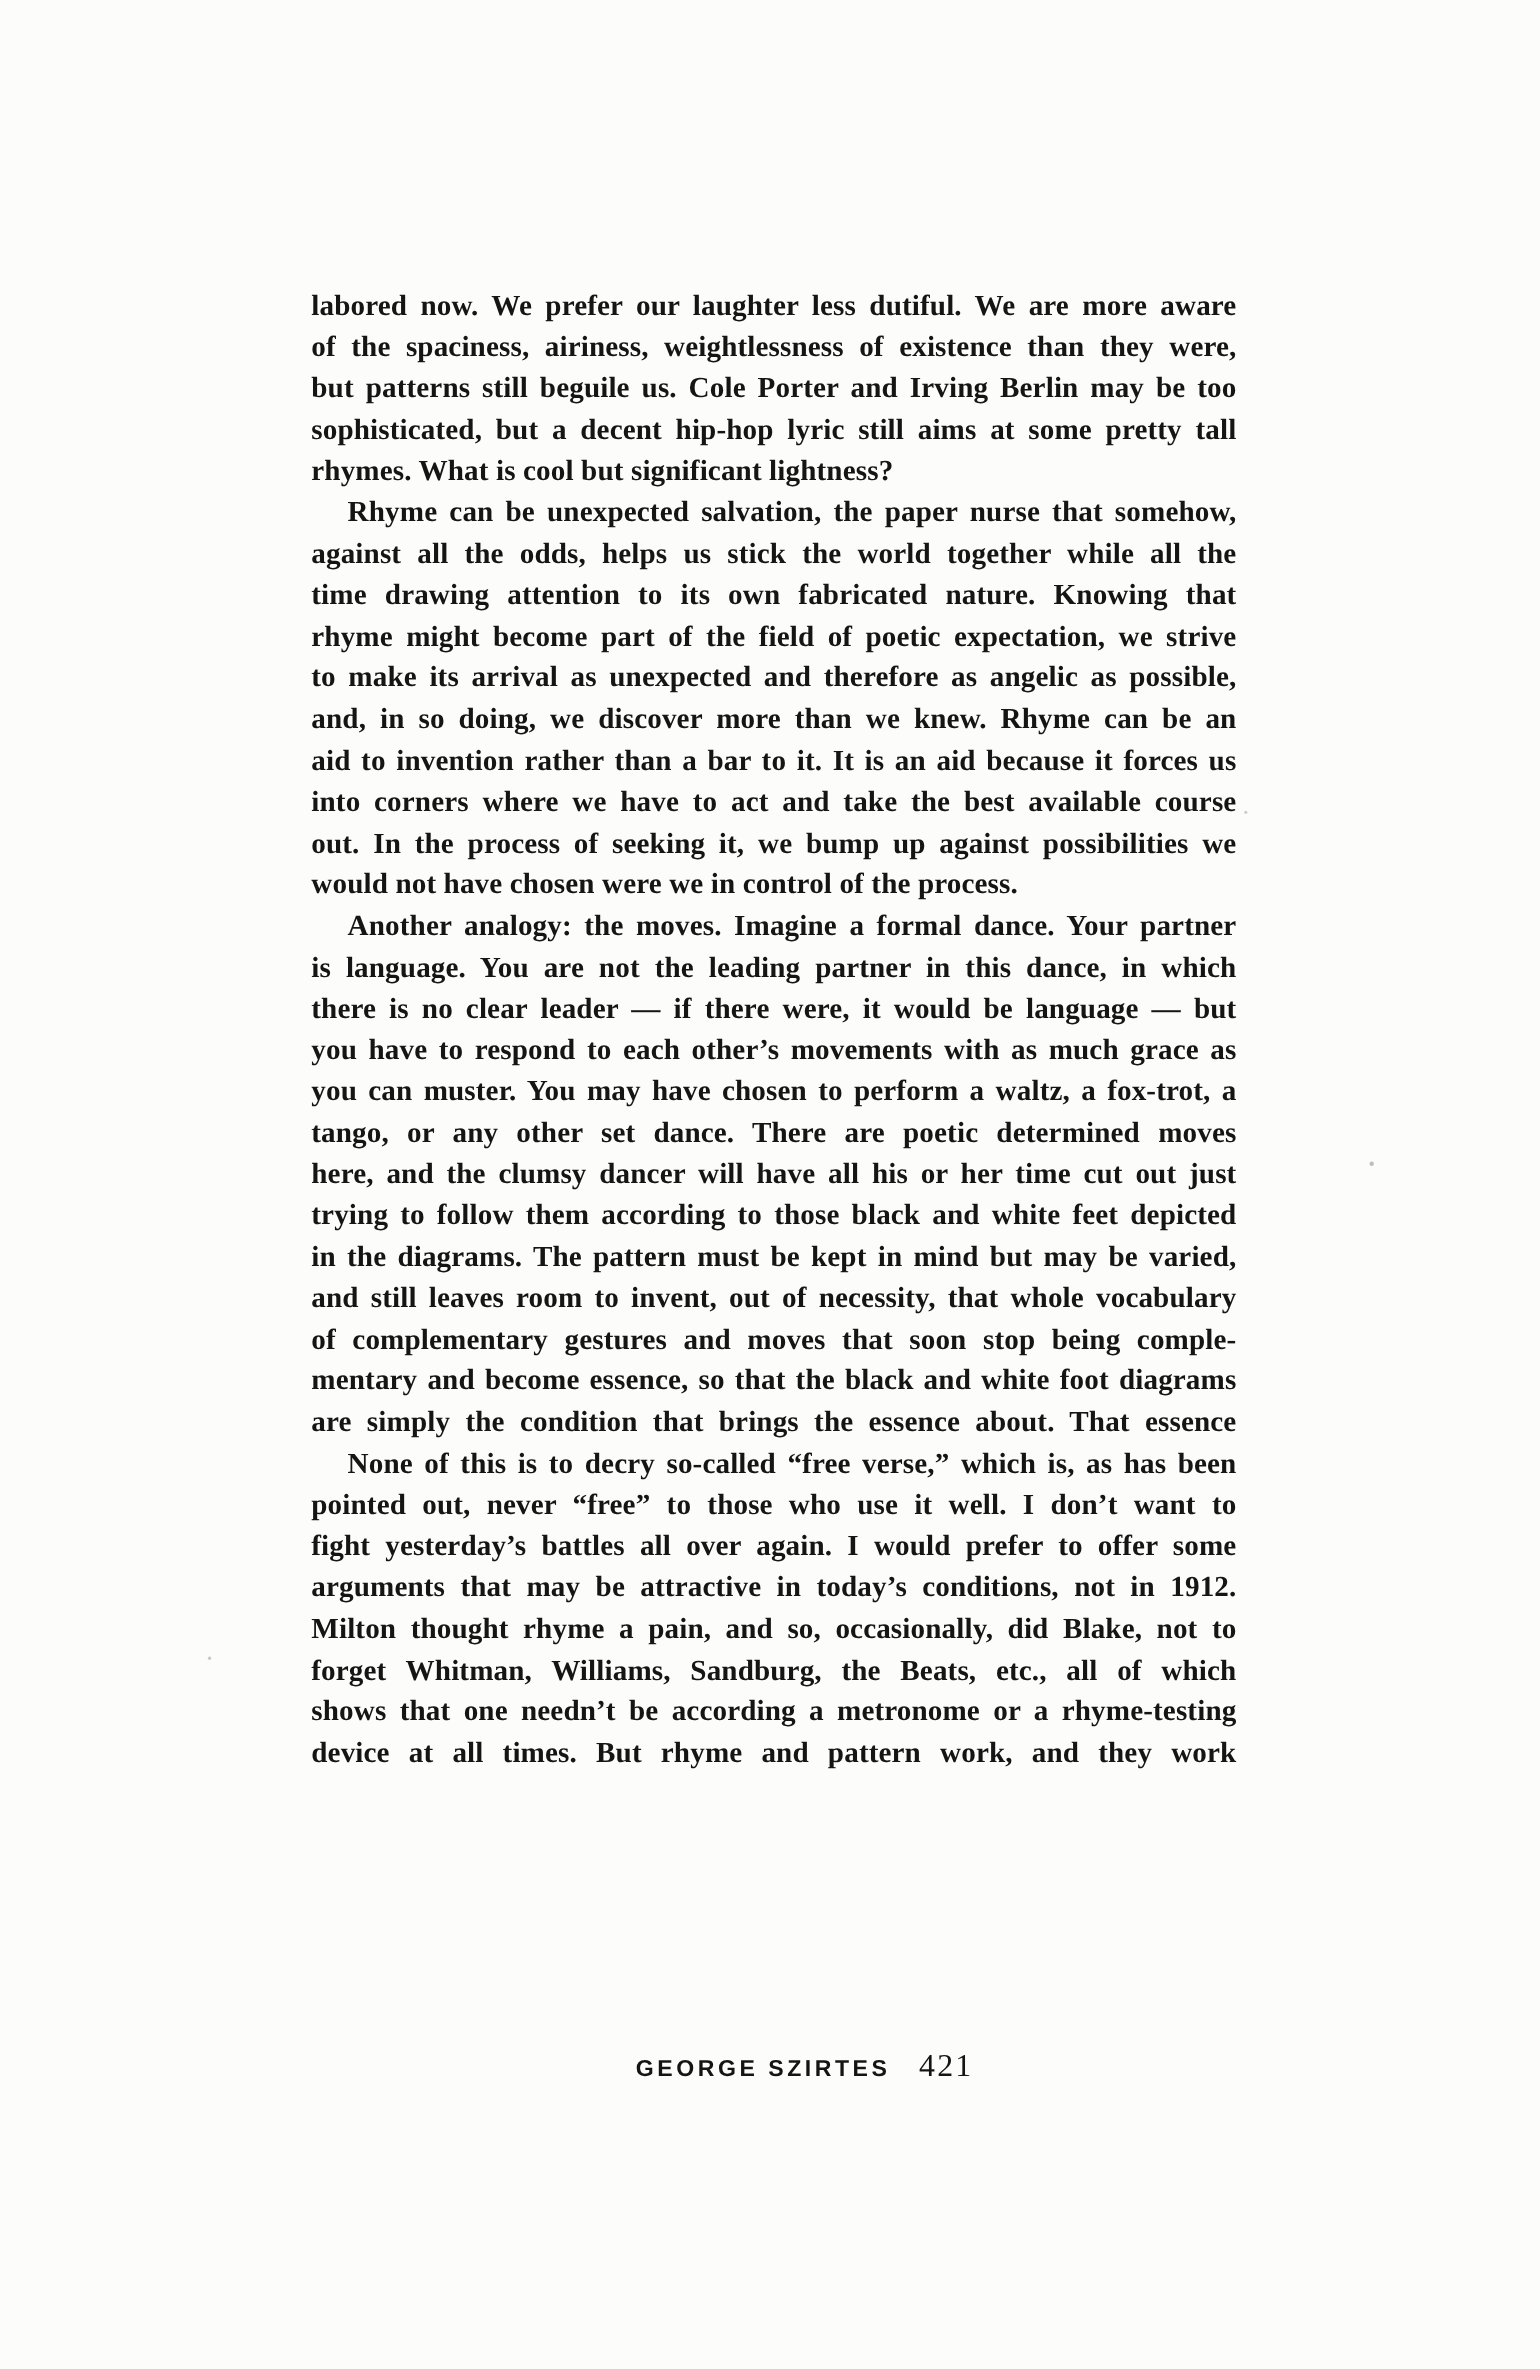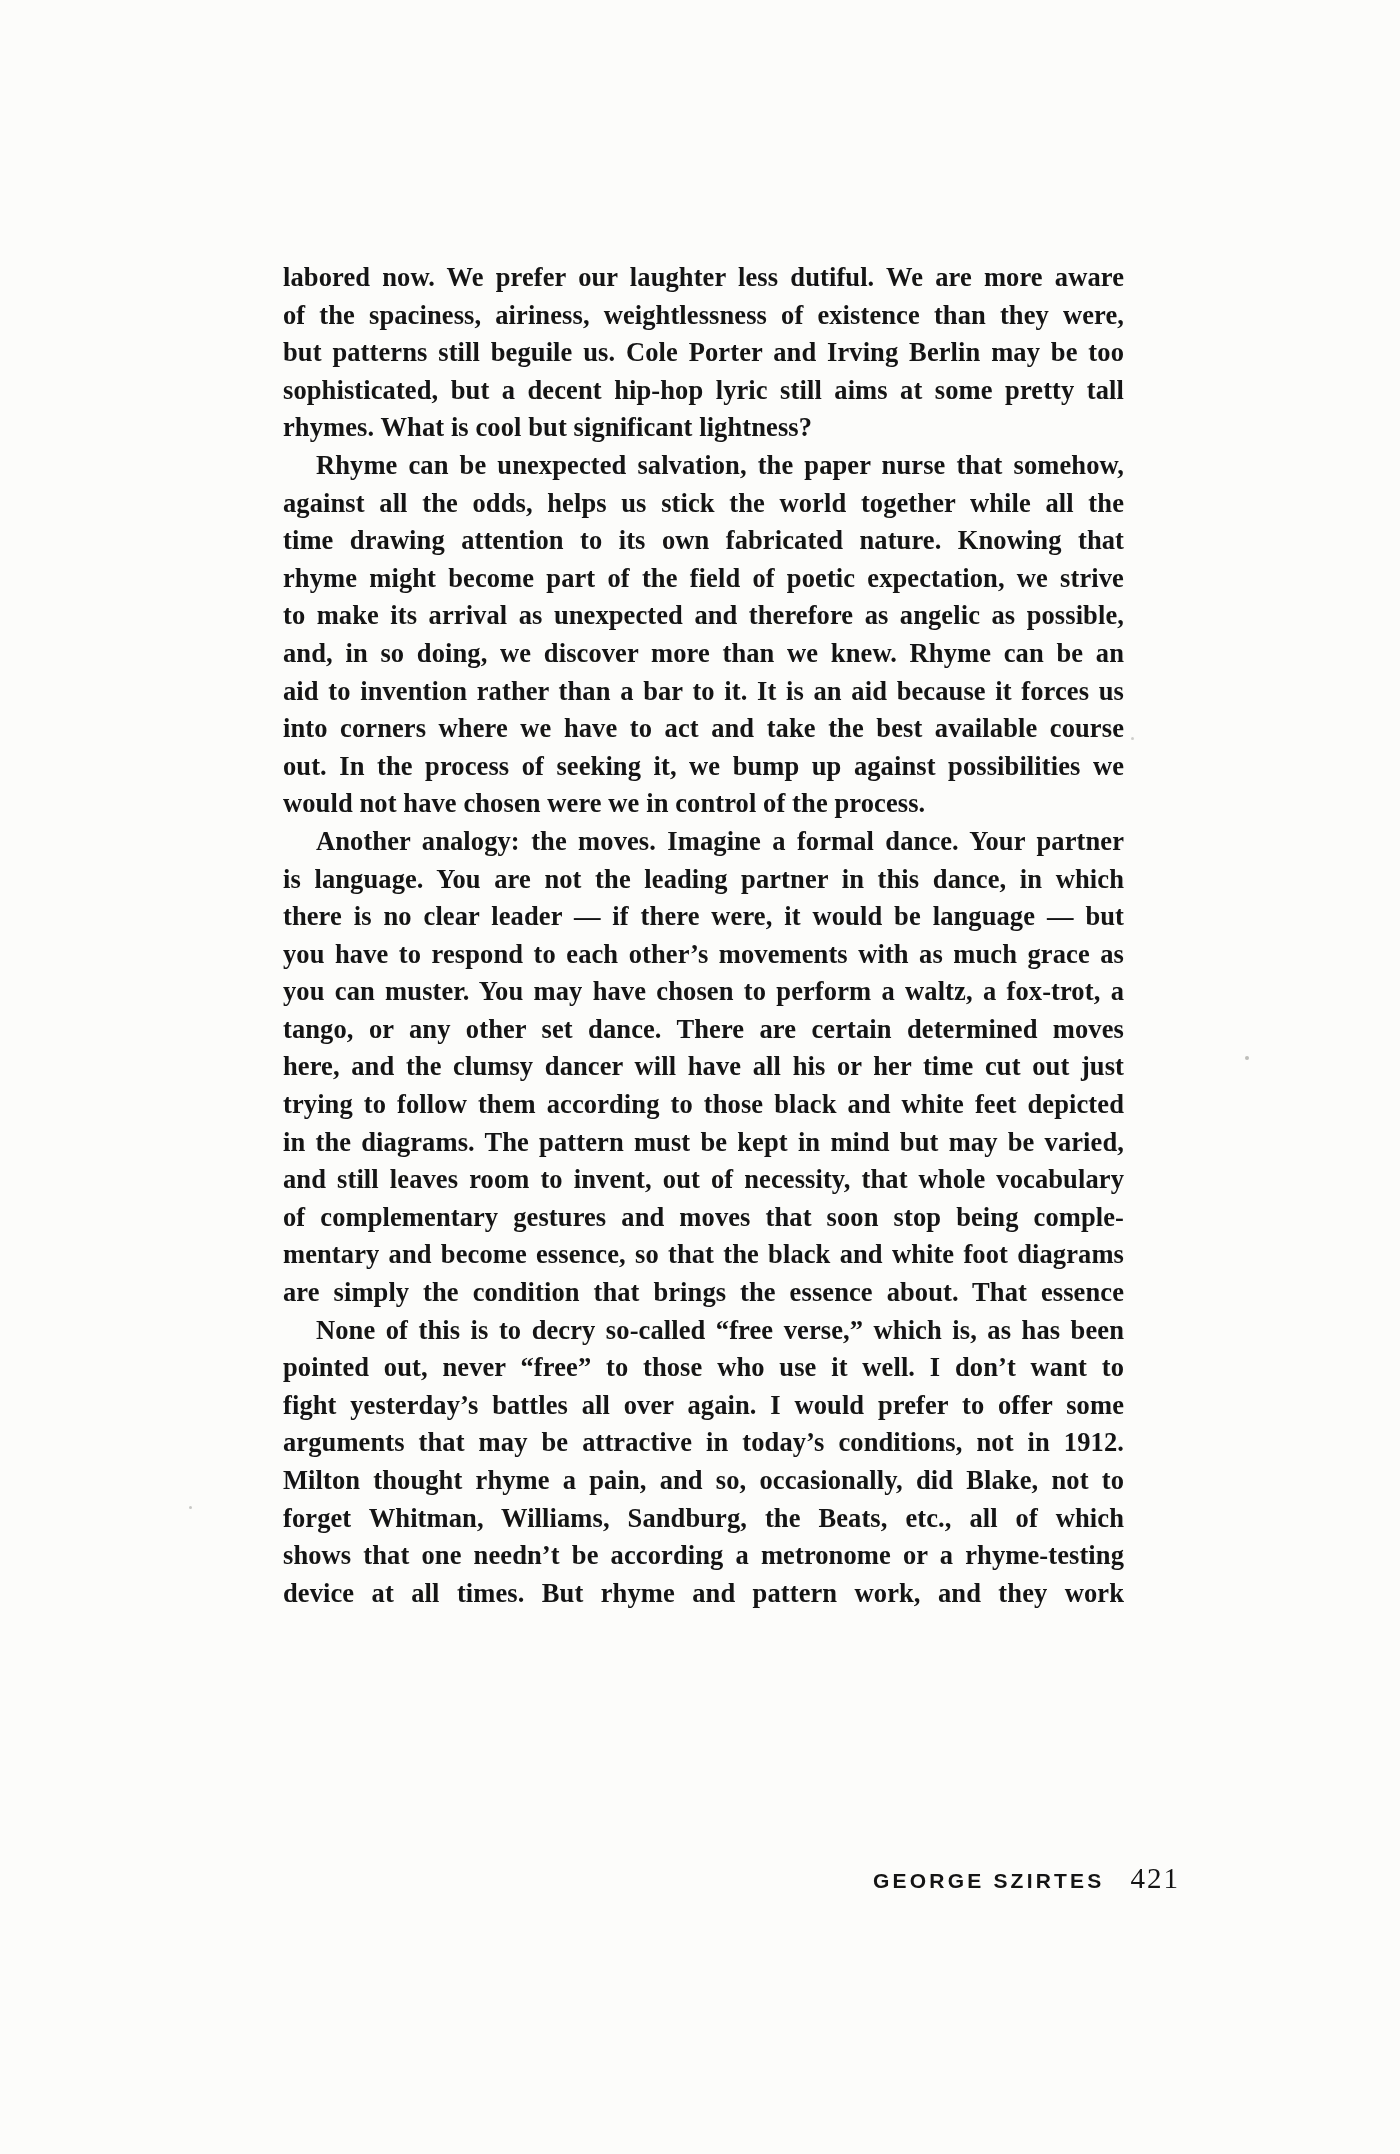--- a/index.html
+++ b/index.html
@@ -44,21 +44,21 @@
   }
   .line.indent {
     text-indent: 33px;
   }
   .footer {
     position: absolute;
     left: 283px;
     top: 1862px;
     width: 897px;
     display: flex;
-    justify-content: flex-end;
+    justify-content: center;
     align-items: baseline;
     gap: 26px;
   }
   .footer-author {
     font-family: "Liberation Sans", sans-serif;
     font-weight: 700;
     font-size: 21px;
     letter-spacing: 3.2px;
     color: #141414;
   }
@@ -101,21 +101,21 @@
         <div class="line">into corners where we have to act and take the best available course</div>
         <div class="line">out. In the process of seeking it, we bump up against possibilities we</div>
         <div class="line last">would not have chosen were we in control of the process.</div>
       </div>
       <div class="paragraph">
         <div class="line indent">Another analogy: the moves. Imagine a formal dance. Your partner</div>
         <div class="line">is language. You are not the leading partner in this dance, in which</div>
         <div class="line">there is no clear leader — if there were, it would be language — but</div>
         <div class="line">you have to respond to each other’s movements with as much grace as</div>
         <div class="line">you can muster. You may have chosen to perform a waltz, a fox-trot, a</div>
-        <div class="line">tango, or any other set dance. There are certain determined moves</div>
+        <div class="line">tango, or any other set dance. There are poetic determined moves</div>
         <div class="line">here, and the clumsy dancer will have all his or her time cut out just</div>
         <div class="line">trying to follow them according to those black and white feet depicted</div>
         <div class="line">in the diagrams. The pattern must be kept in mind but may be varied,</div>
         <div class="line">and still leaves room to invent, out of necessity, that whole vocabulary</div>
         <div class="line">of complementary gestures and moves that soon stop being comple-</div>
         <div class="line">mentary and become essence, so that the black and white foot diagrams</div>
         <div class="line">are simply the condition that brings the essence about. That essence</div>
       </div>
       <div class="paragraph">
         <div class="line indent">None of this is to decry so-called “free verse,” which is, as has been</div>

